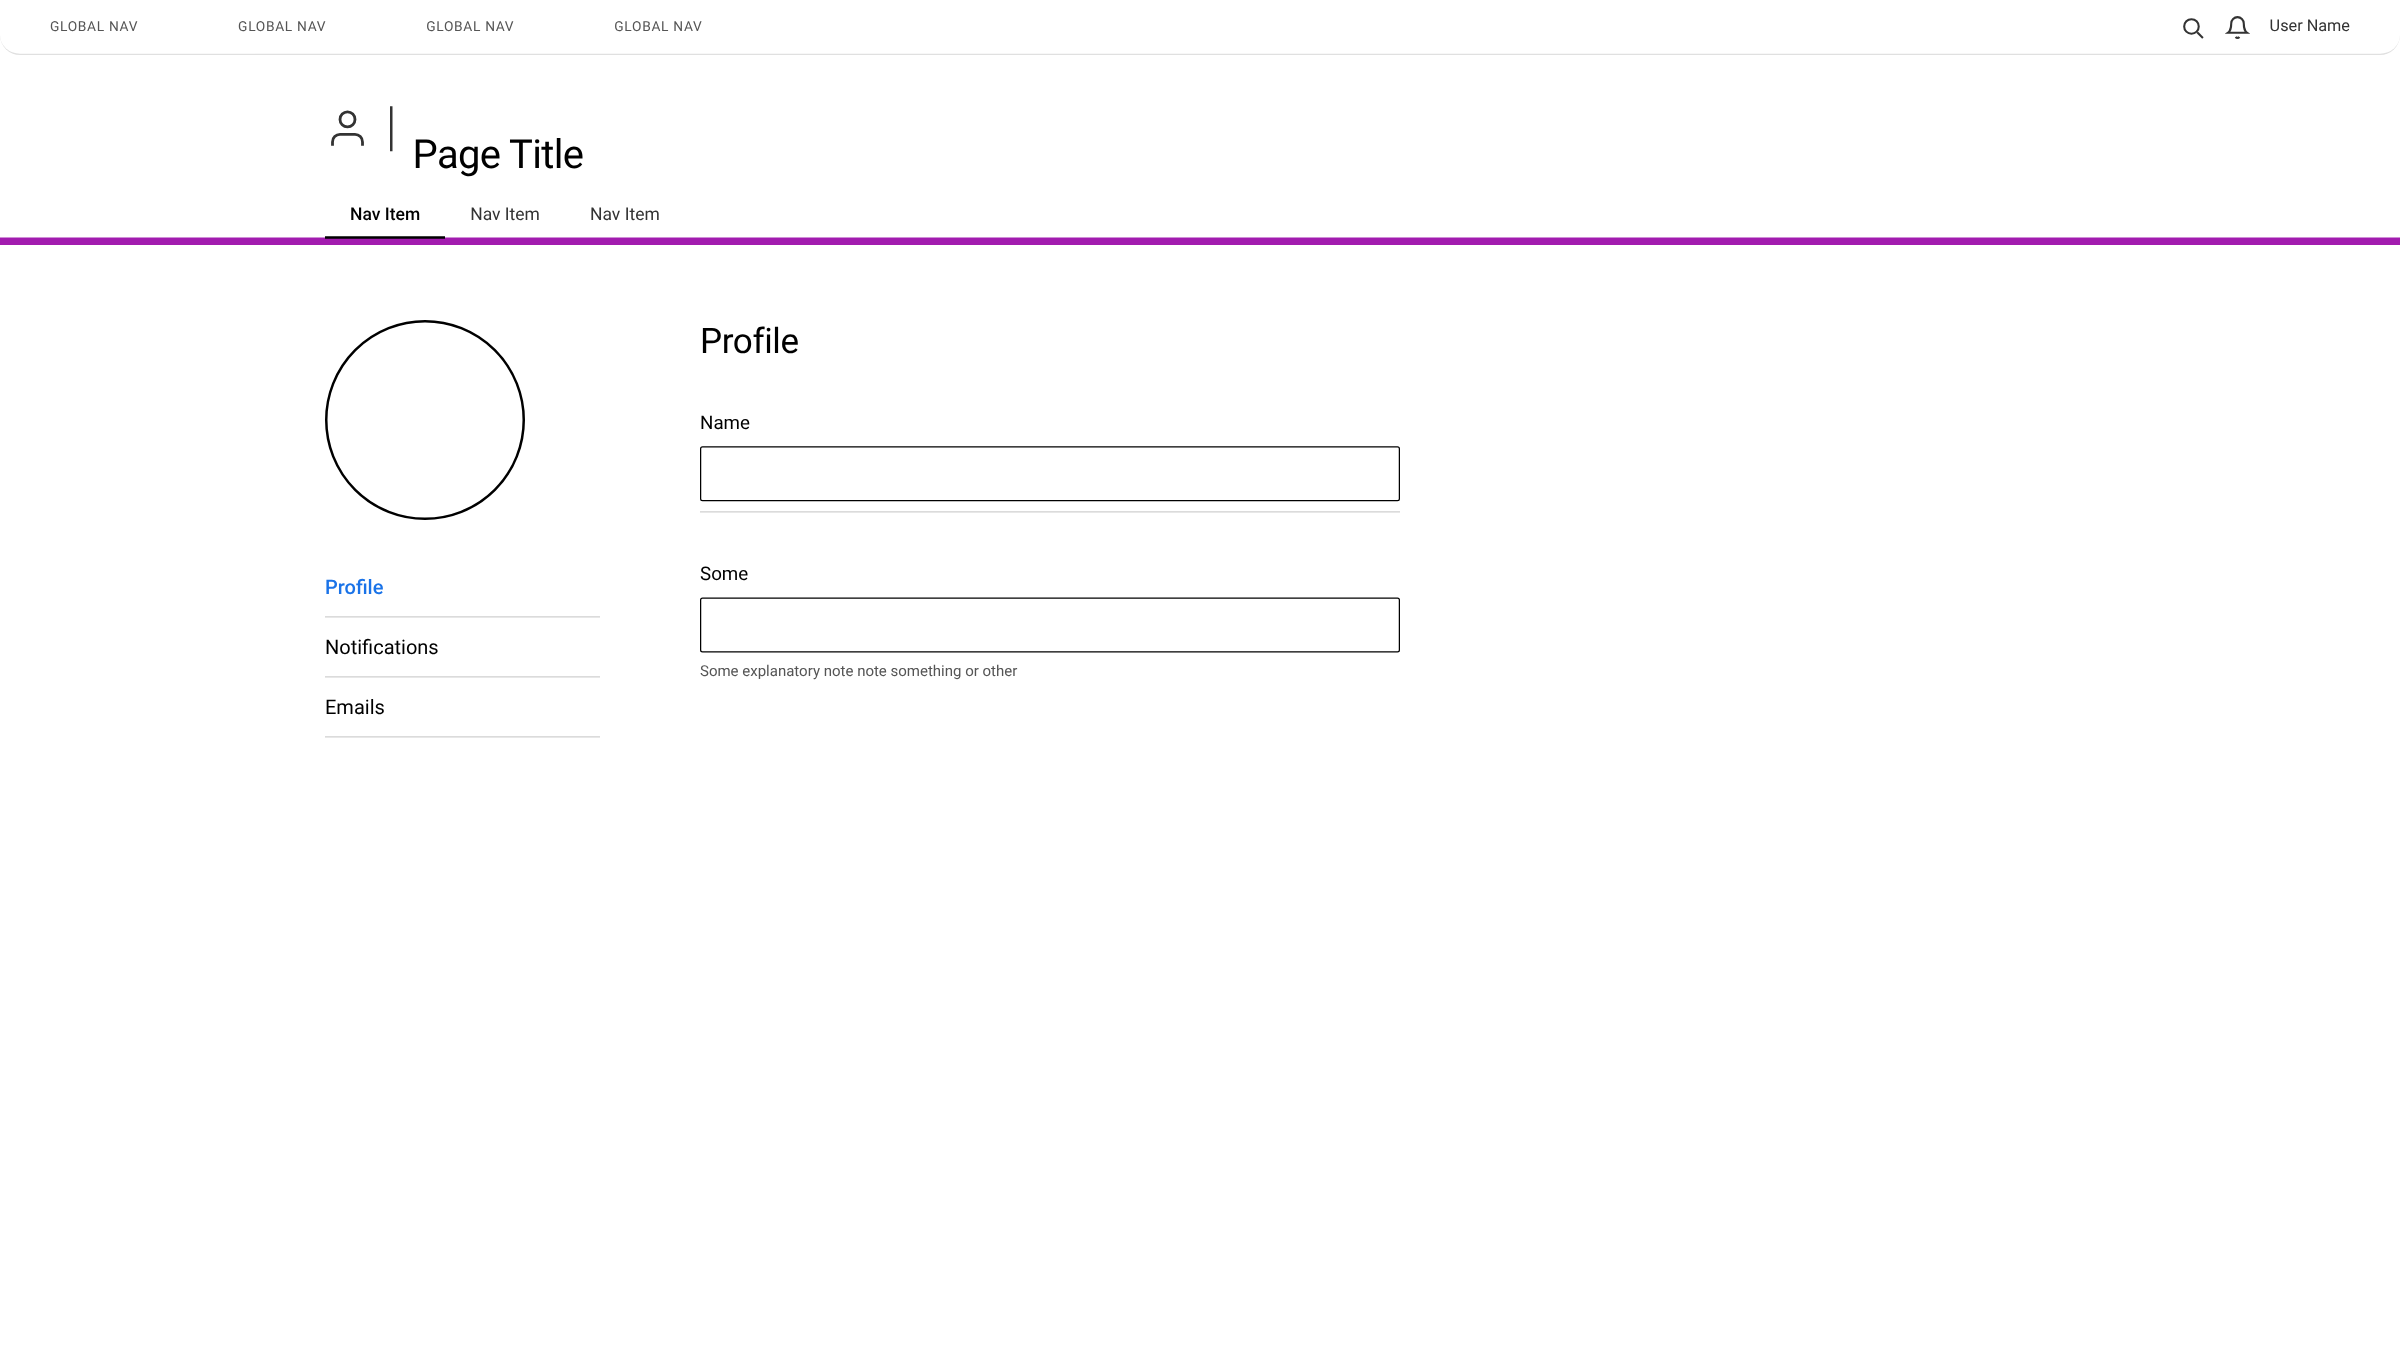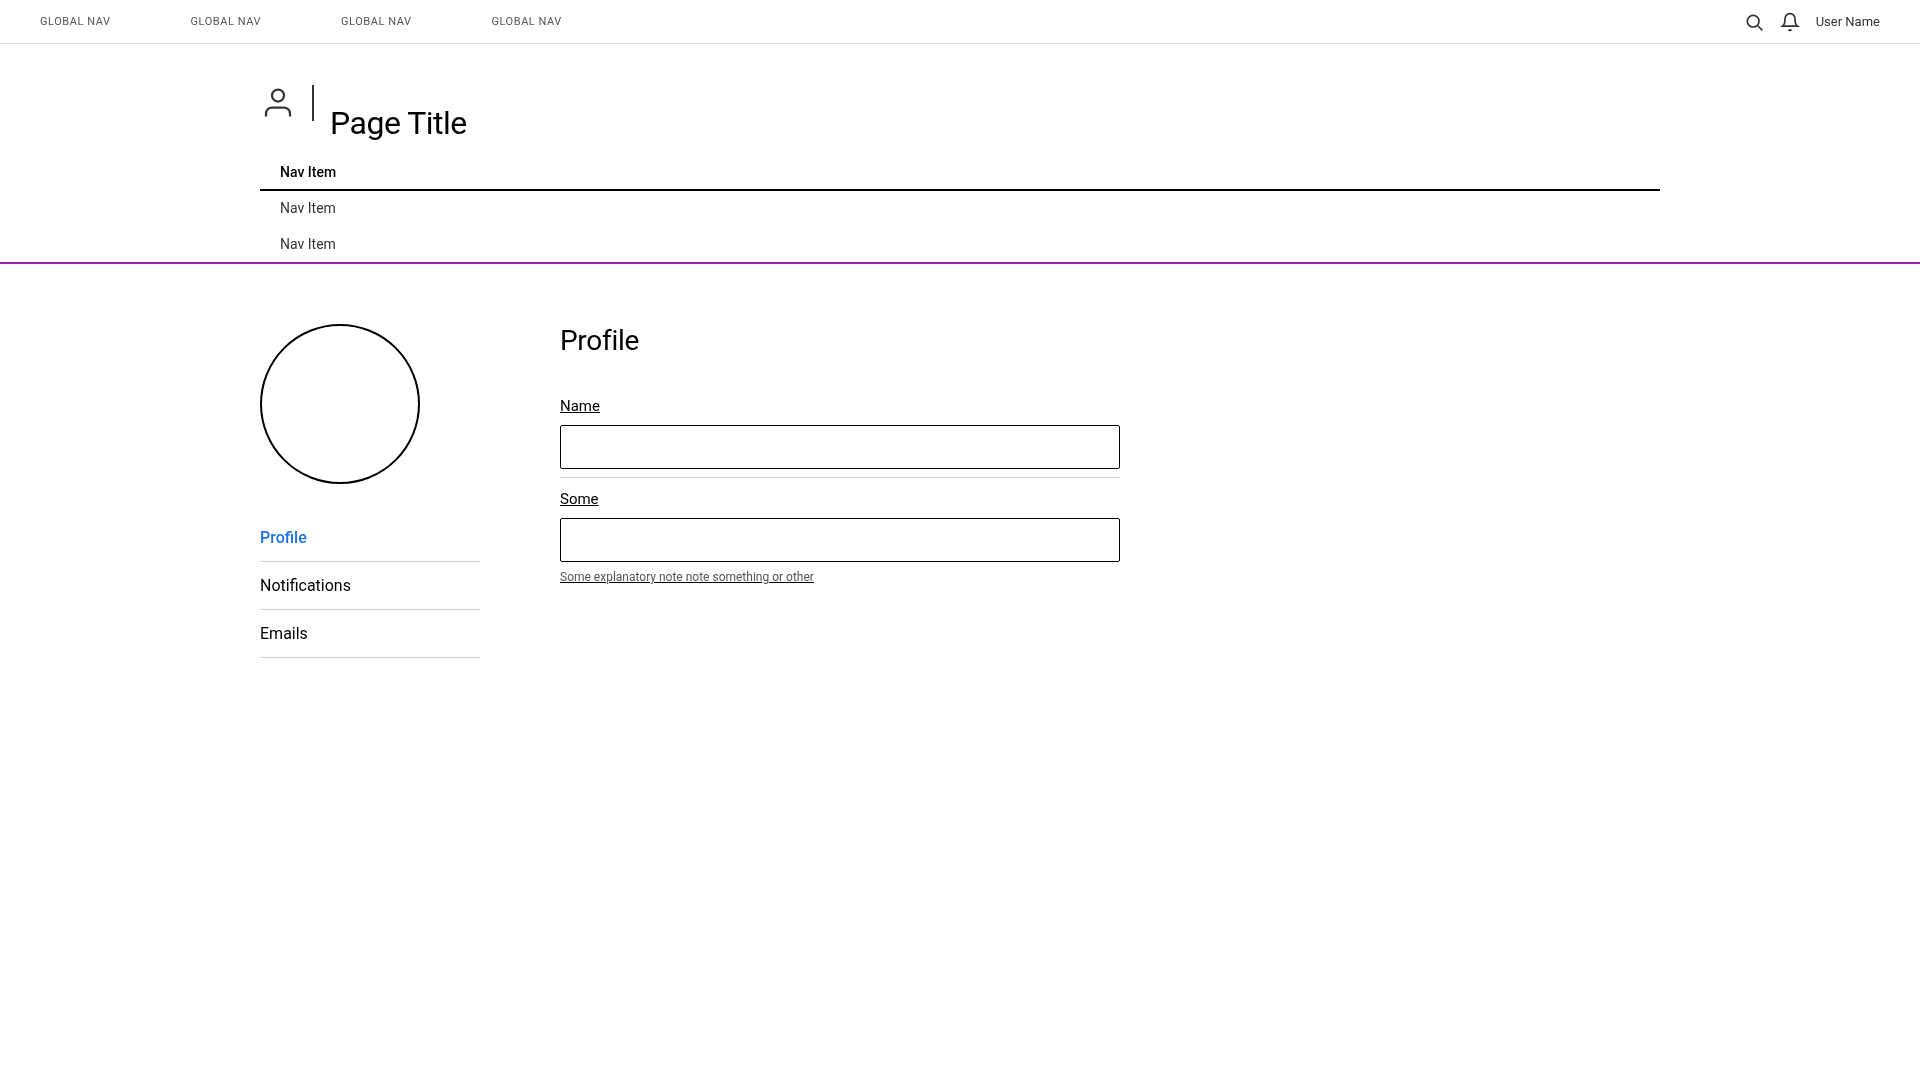--- a/index.html
+++ b/index.html
@@ -18,20 +18,21 @@
     }
 
     
     .global-nav {
       display: flex;
       align-items: center;
       justify-content: space-between;
       padding: 0 40px;
       height: 44px;
       border-bottom: 1px solid #e0e0e0;
+      border-radius: 16px;
     }
 
     .global-nav-links {
       display: flex;
       gap: 80px;
     }
 
     .global-nav-link {
       font-size: 11px;
       letter-spacing: 0.05em;
@@ -86,22 +87,21 @@
       color: #000;
       letter-spacing: -0.5px;
       margin-top: 40px;
     }
 
     
     .sub-nav {
       display: flex;
       padding: 0 260px;
       margin-top: 12px;
-      border-bottom: 2px solid #a21caf;
-      flex-direction: column;
+      border-bottom: 6px solid #a21caf;
     }
 
     .sub-nav-item {
       padding: 10px 20px;
       font-size: 14px;
       color: #333;
       cursor: pointer;
       position: relative;
       text-decoration: none;
     }
@@ -172,22 +172,21 @@
 
     .form-section-title {
       font-size: 28px;
       font-weight: 400;
       margin-bottom: 40px;
       color: #000;
       letter-spacing: -0.3px;
     }
 
     .form-group {
-      margin-bottom: 12px;
-      text-decoration: underline;
+      margin-bottom: 40px;
     }
 
     .form-label {
       display: block;
       font-size: 15px;
       color: #000;
       margin-bottom: 10px;
     }
 
     .form-input {

